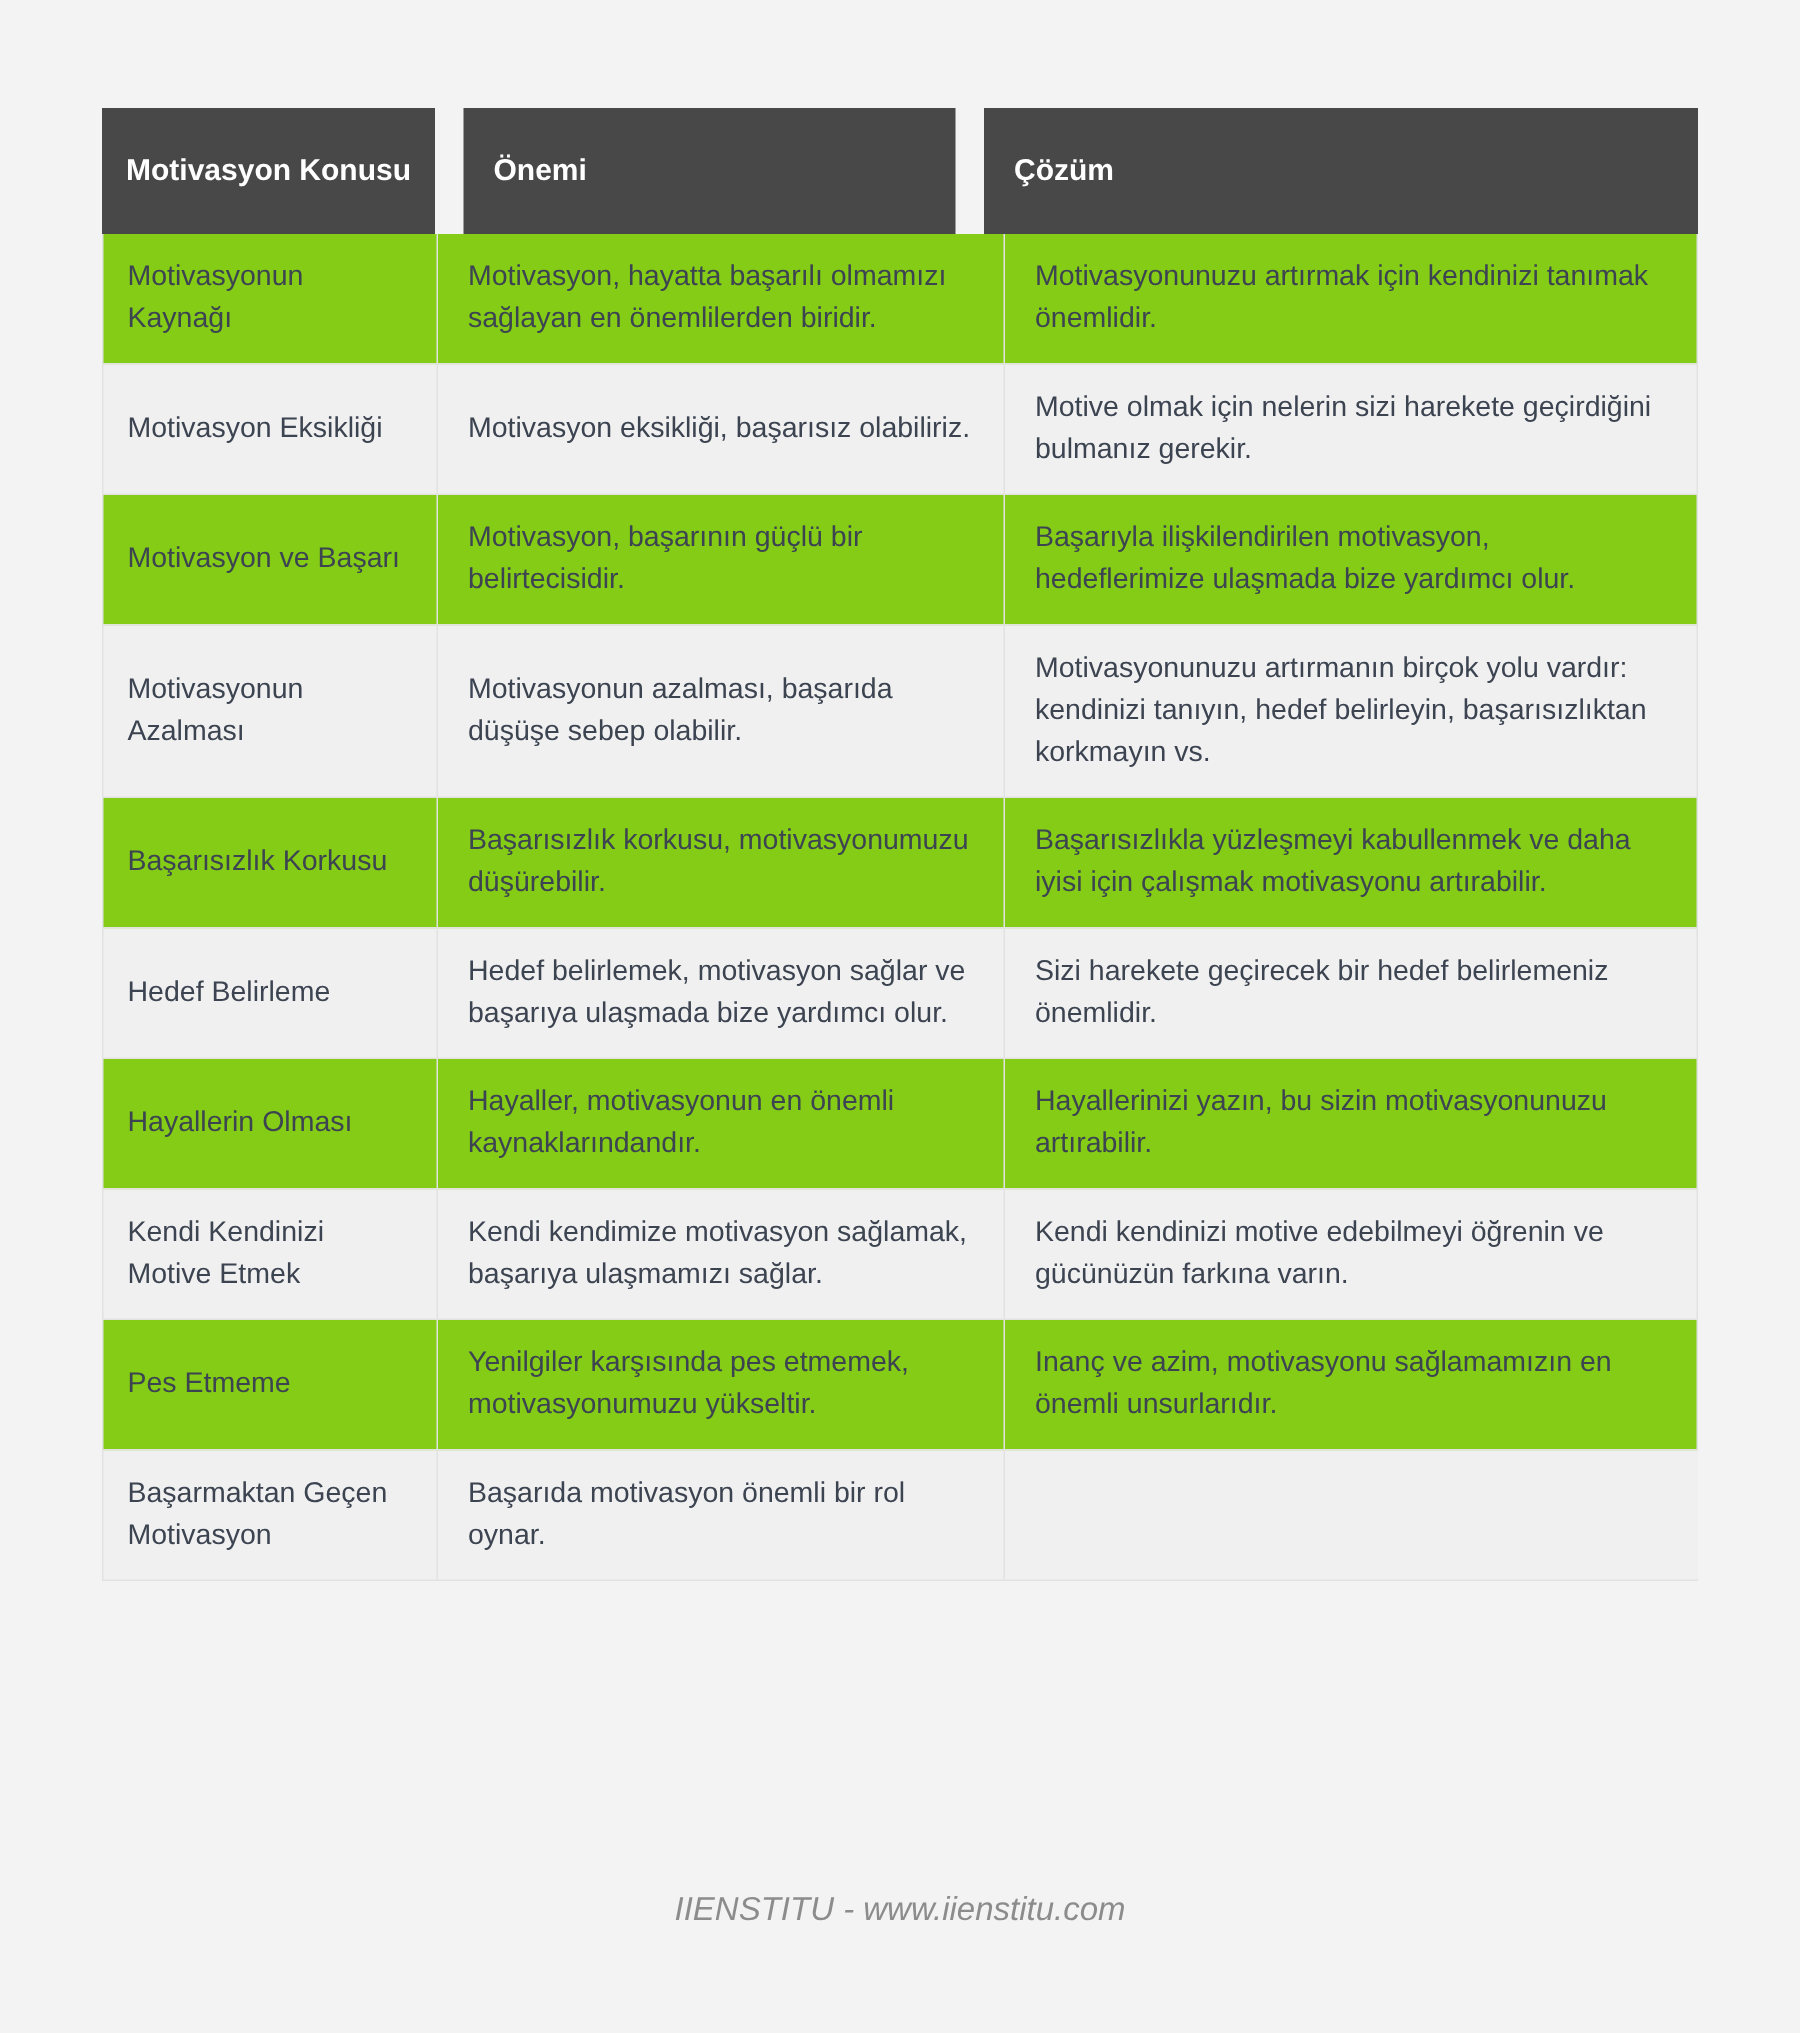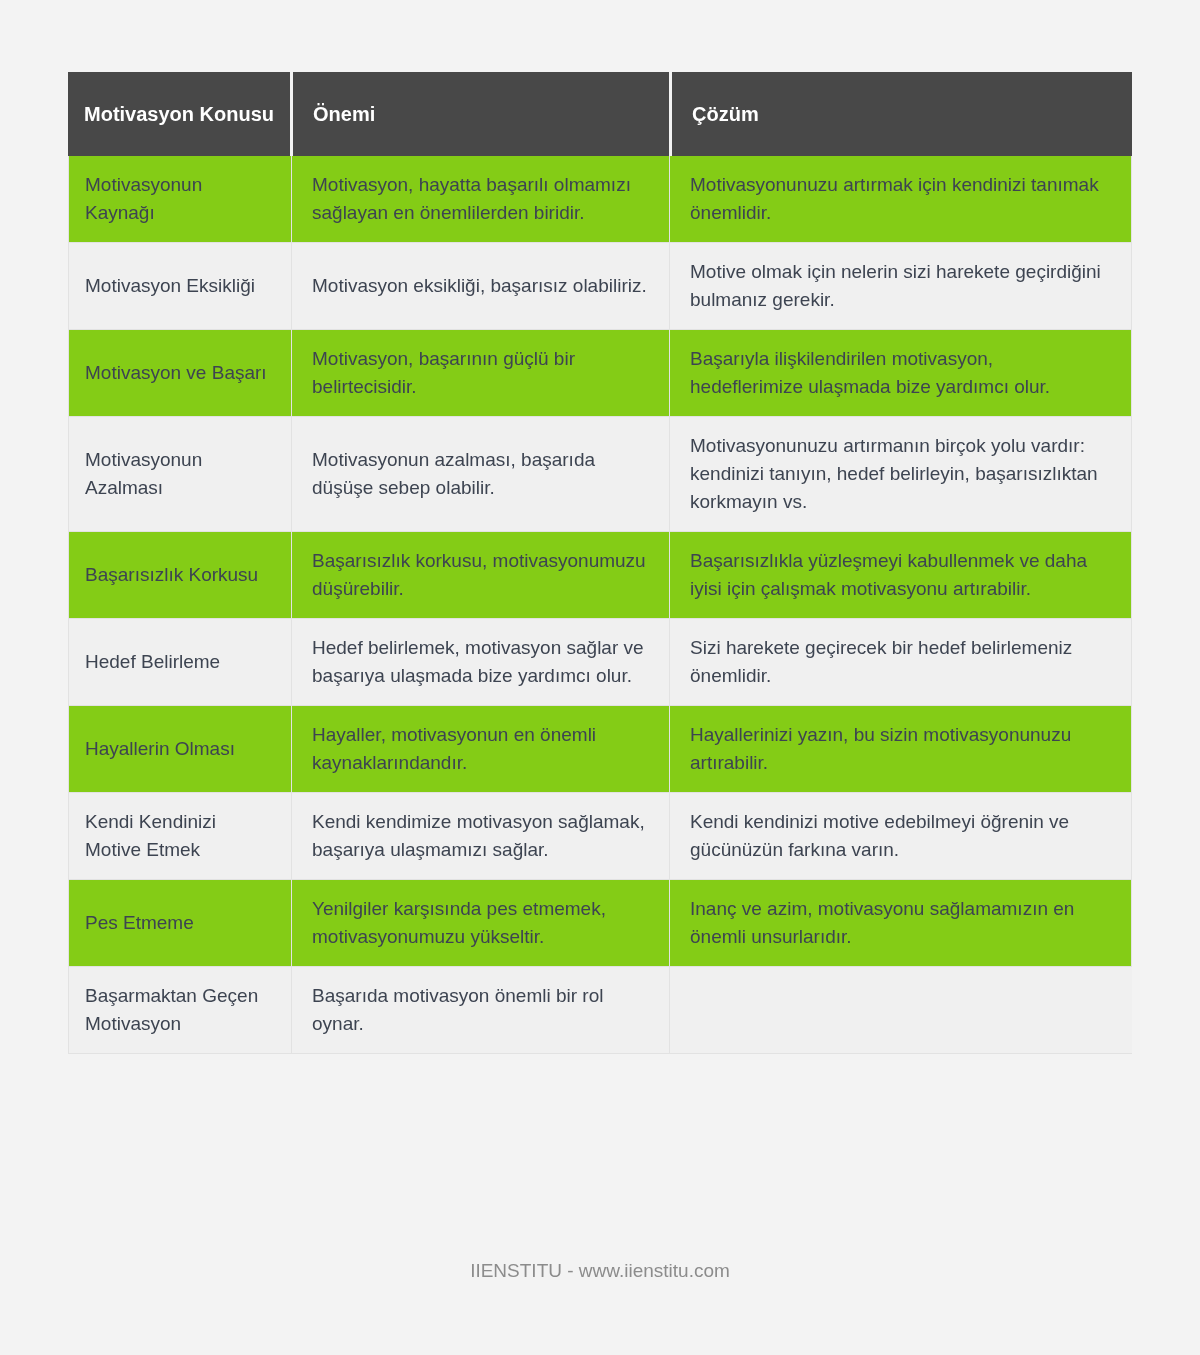--- a/index.html
+++ b/index.html
@@ -28,35 +28,35 @@
     border: 1px solid #3a3a3a;
     color: #ffffff;
     font-size: 30px;
     font-weight: bold;
     padding: 21px 20px 22px 20px;
     letter-spacing: 0.2px;
   }
   .header-row {
     display: flex;
     margin-top: 4px;
-    gap: 3px;
+    gap: 19px;
   }
   .header-cell {
     box-sizing: border-box;
     background: #484848;
     color: #ffffff;
     font-size: 20px;
     font-weight: bold;
     height: 84px;
     display: flex;
     align-items: center;
     padding: 0 16px;
   }
   .hc-1 { width: 222px; }
-  .hc-2 { width: 376px; padding-left: 20px; }
+  .hc-2 { width: 328px; padding-left: 20px; }
   .hc-3 { flex: 1; padding-left: 20px; }
   .tbody { width: 100%; }
   .row {
     display: flex;
     border-bottom: 1px solid #e2e2e2;
     background: #84cc16;
   }
   .row:nth-child(even) { background: #f0f0f0; }
   .cell {
     box-sizing: border-box;
@@ -72,21 +72,22 @@
   .c-1 { width: 224px; }
   .c-2 { width: 378px; }
   .c-3 { flex: 1; }
   .footer {
     position: absolute;
     left: 0;
     top: 1260px;
     width: 100%;
     text-align: center;
     color: #8c8c8c;
-    font-size: 19px;
+    font-size: 22px;
+    font-style: italic;
   }
 </style>
 </head>
 <body>
 
 <div class="page">
   <div class="card">
 
 
     <div class="header-row">

